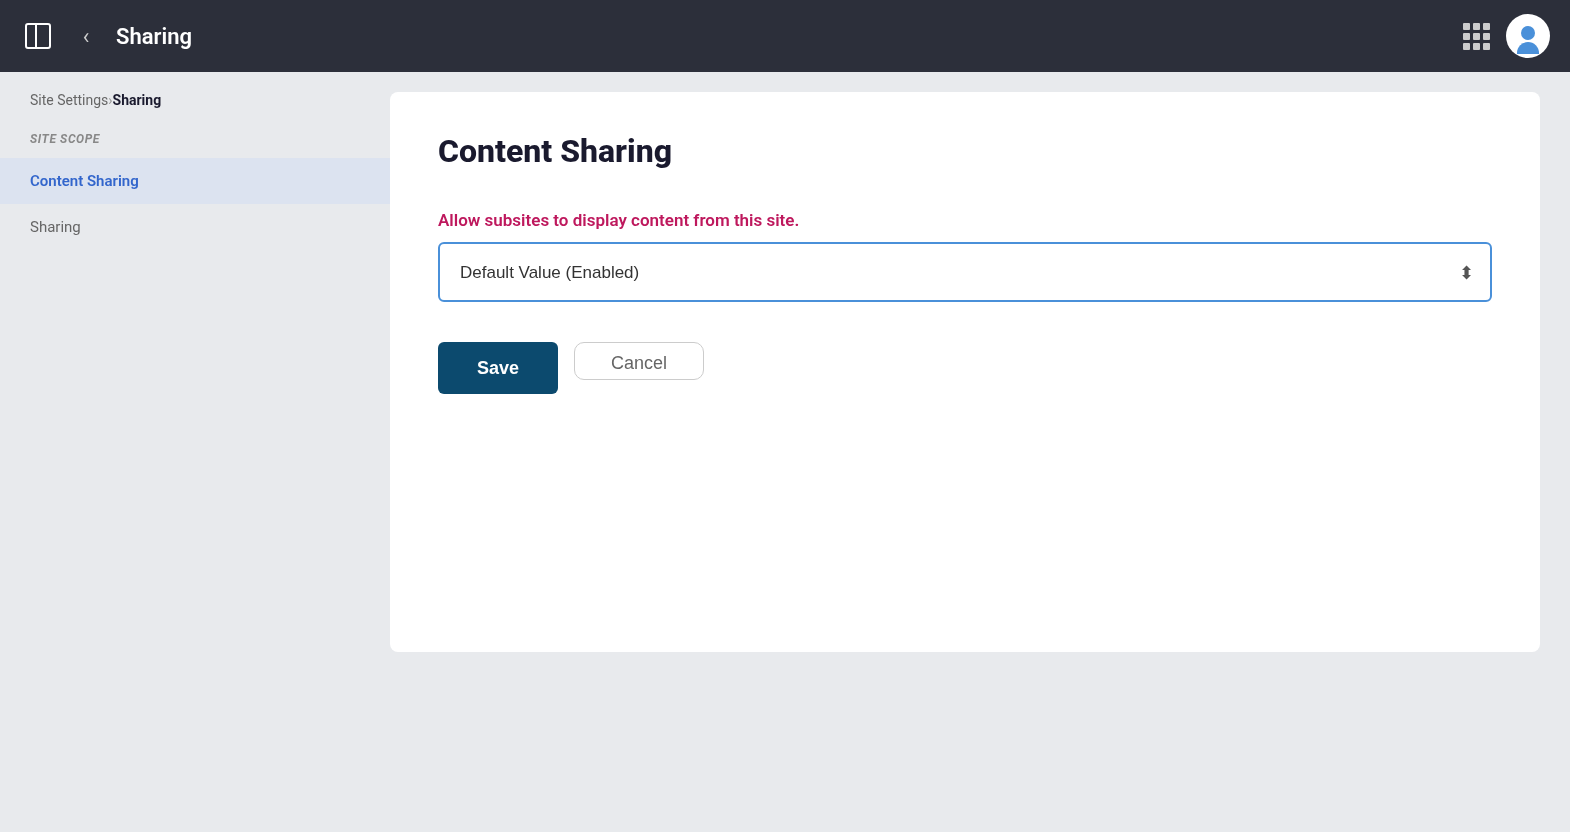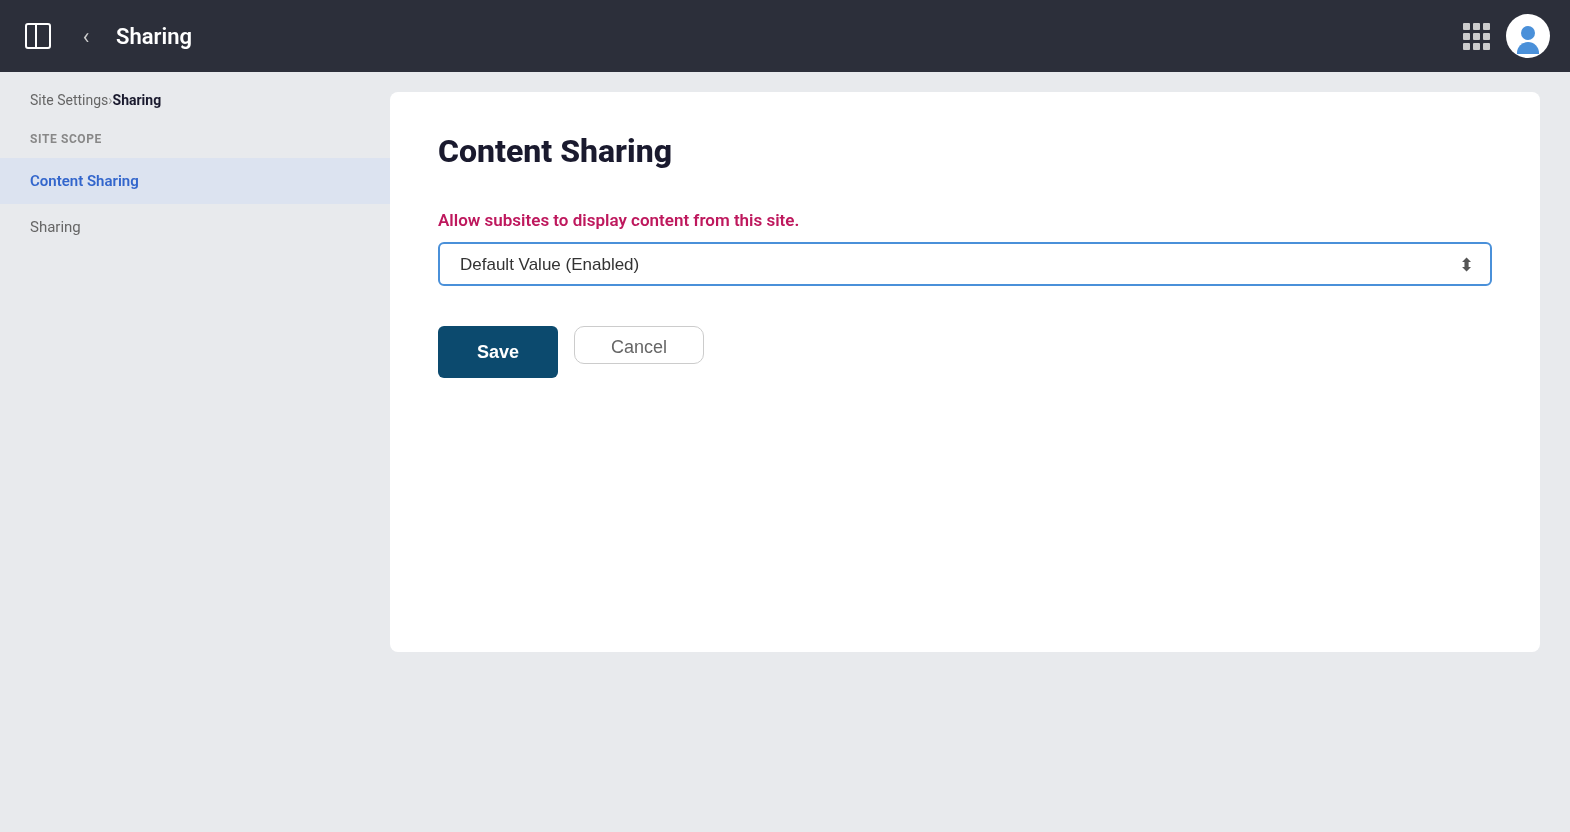--- a/index.html
+++ b/index.html
@@ -150,20 +150,21 @@
       font-weight: 700;
     }
 
     .sidebar-section-label {
       font-size: 12px;
       font-weight: 700;
       color: #888;
       letter-spacing: 0.05em;
       padding: 0 30px 12px 30px;
       text-transform: uppercase;
+      font-style: italic;
     }
 
     .sidebar-item {
       display: flex;
       align-items: center;
       padding: 14px 30px;
       font-size: 15px;
       cursor: pointer;
       border-radius: 0;
     }
@@ -208,21 +209,21 @@
       margin-bottom: 12px;
     }
 
     .select-wrapper {
       position: relative;
       margin-bottom: 40px;
     }
 
     .select-field {
       width: 100%;
-      height: 44px;
+      height: 60px;
       border: 2px solid #4a90d9;
       border-radius: 6px;
       padding: 0 50px 0 20px;
       font-size: 17px;
       color: #333;
       background: #fff;
       appearance: none;
       cursor: pointer;
       outline: none;
     }

